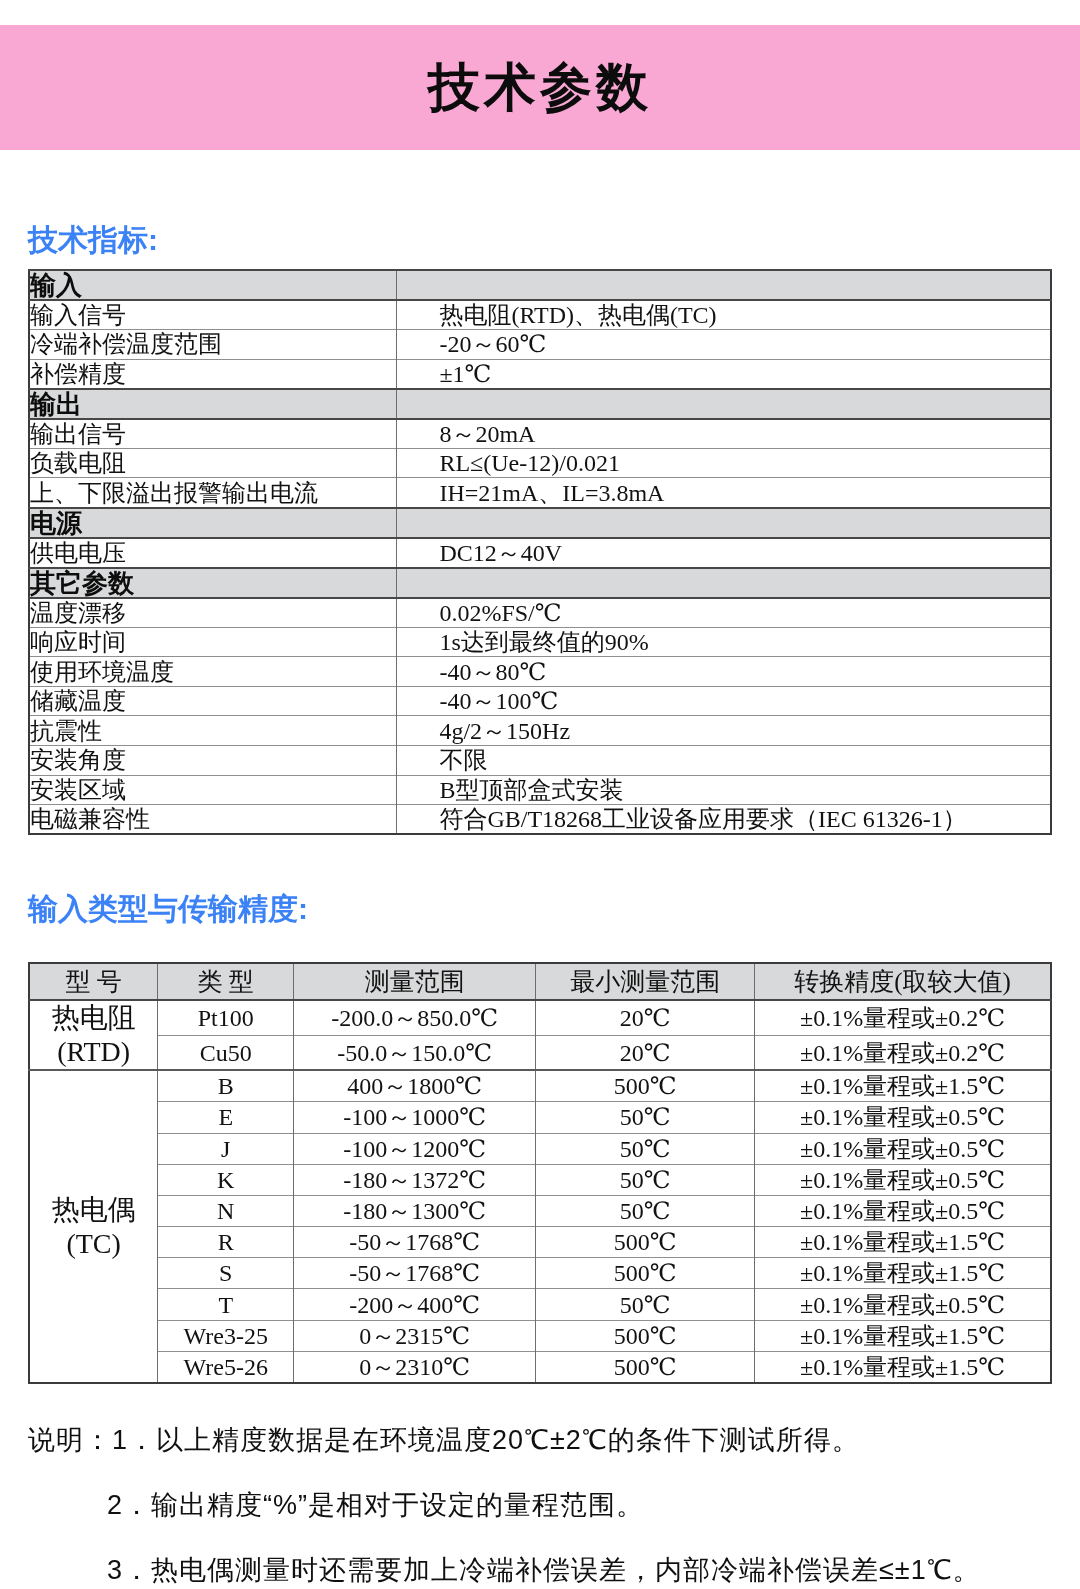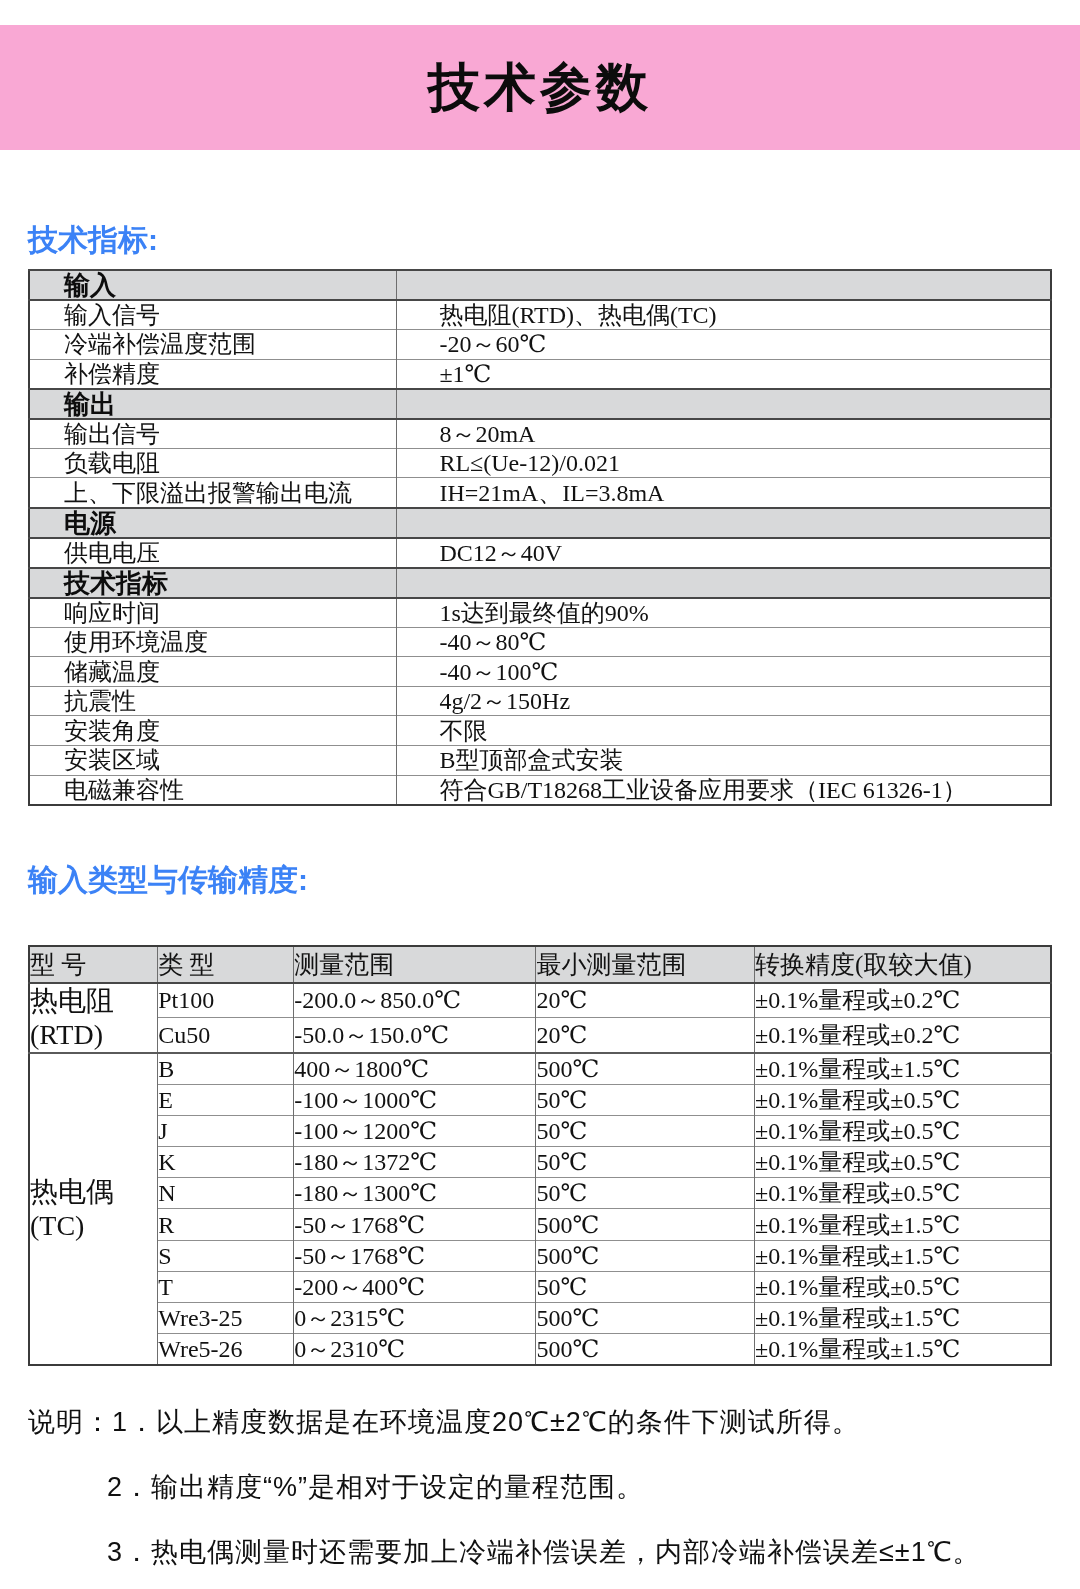--- a/index.html
+++ b/index.html
@@ -21,53 +21,53 @@
     line-height:1.05;
   }
   .subtitle {
     font-size:25px; color:#262626; margin-top:3px; letter-spacing:0.5px;
   }
   .content { padding:0 28px; }
   .sec-heading {
     font-size:30px; font-weight:bold; color:#3b82f6;
   }
   .heading-1 { margin-top:70px; margin-bottom:8px; }
-  .heading-2 { margin-top:54px; margin-bottom:44px; }
+  .heading-2 { margin-top:54px; margin-bottom:32px; }
 
   table { width:100%; border-collapse:collapse; table-layout:fixed; }
 
   
   table.specs {
     border:2px solid #3b3b3b;
     font-family:"Liberation Serif","DejaVu Serif",serif;
     font-size:24px;
   }
   table.specs td {
     height:29.6px; line-height:28px;
     border-top:1px solid #8f8f8f;
     border-left:1px solid #6e6e6e;
     white-space:nowrap; overflow:hidden;
   }
-  table.specs td.label { padding-left:34px; }
+  table.specs td.label { }
   table.specs td.value { padding-left:42px; }
   table.specs tr.section td {
     background:#d8d9da;
     border-top:2px solid #474747;
     border-bottom:2px solid #474747;
   }
   table.specs tr.section td.label {
     font-family:"Liberation Sans", sans-serif;
     font-weight:bold; font-size:26px; color:#0d0d0d;
   }
 
   
   table.acc {
     border:2px solid #3b3b3b;
     font-family:"Liberation Serif","DejaVu Serif",serif;
-    font-size:24px; text-align:left;padding-left:18px;
+    font-size:24px; text-align:center;padding-left:18px;
   }
   table.acc th {
     background:#d8d9da; height:35px; line-height:35px;
     font-weight:normal; font-size:25px;
     border-bottom:2px solid #474747;
     border-left:1px solid #6e6e6e;
   }
   table.acc td {
     height:31.2px; line-height:30px;
     border-top:1px solid #8f8f8f;
@@ -134,22 +134,26 @@
         </tr>
         <tr class="section">
           <td class="label">电源</td>
           <td class="value"></td>
         </tr>
         <tr class="data">
           <td class="label">供电电压</td>
           <td class="value">DC12～40V</td>
         </tr>
         <tr class="section">
-          <td class="label">技术指标</td>
+          <td class="label">其它参数</td>
           <td class="value"></td>
+        </tr>
+        <tr class="data">
+          <td class="label">温度漂移</td>
+          <td class="value">0.02%FS/℃</td>
         </tr>
         <tr class="data">
           <td class="label">响应时间</td>
           <td class="value">1s达到最终值的90%</td>
         </tr>
         <tr class="data">
           <td class="label">使用环境温度</td>
           <td class="value">-40～80℃</td>
         </tr>
         <tr class="data">

